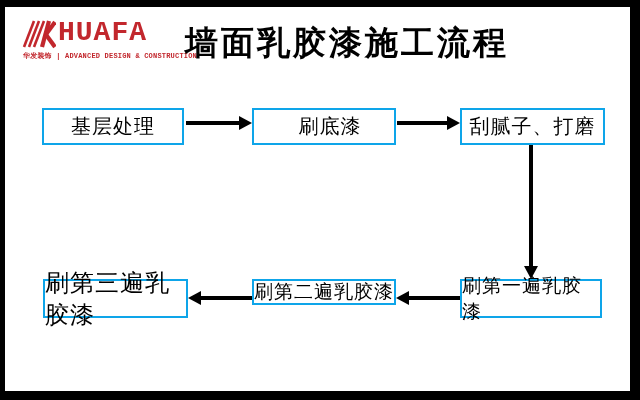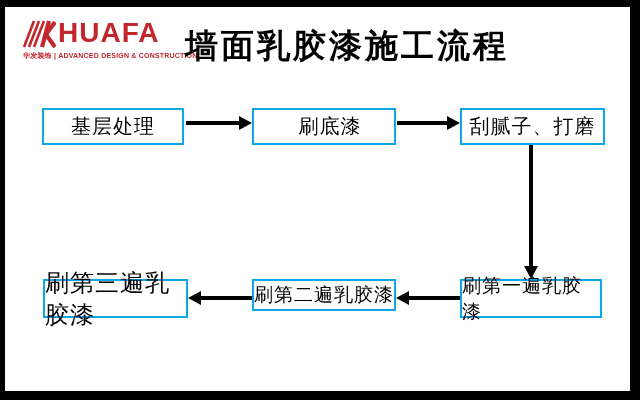--- a/index.html
+++ b/index.html
@@ -4,20 +4,21 @@
 <style>
   html, body { margin:0; padding:0; }
   #screen {
     position:relative; width:640px; height:400px;
     background:#000; overflow:hidden;
     font-family:"Liberation Sans", sans-serif;
   }
   #slide {
     position:absolute; left:5px; top:7px; width:625px; height:384px;
     background:#fff;
+    font-family:Liberation Mono, monospace;
   }
   
   .logo-group { position:absolute; left:17px; top:8px; width:160px; height:52px; }
   .logo-icon { position:absolute; left:0; top:3px; width:34px; height:32px; }
   .brand-text {
     position:absolute; left:36px; top:0; font-size:28px; font-weight:800;
     color:#C2272D; letter-spacing:1px; line-height:36px; white-space:nowrap;
   }
   .logo-tagline {
     position:absolute; left:1px; top:36px; font-size:7px; color:#C2272D;
@@ -31,21 +32,21 @@
   
   .box {
     position:absolute; border:2px solid #0ea5e9; background:#fff;
     display:flex; align-items:center; justify-content:center;
     font-size:20px; color:#000; letter-spacing:1px; box-sizing:border-box;
   }
   .b1 { left:37px;  top:101px; width:142px; height:37px; }
   .b2 { left:247px; top:101px; width:144px; height:37px;padding-left:12px; }
   .b3 { left:455px; top:101px; width:145px; height:37px; }
   .b6 { left:455px; top:272px; width:142px; height:39px; font-size:19px; }
-  .b5 { left:247px; top:272px; width:144px; height:32px; font-size:19px; }
+  .b5 { left:247px; top:272px; width:144px; height:26px; font-size:19px; }
   .b4 { left:38px;  top:272px; width:145px; height:39px; font-size:24px; }
   
   .h-line { position:absolute; height:4px; background:#000; }
   .v-line { position:absolute; width:4px;  background:#000; }
   .tri-right {
     position:absolute; width:0; height:0;
     border-top:7px solid transparent; border-bottom:7px solid transparent;
     border-left:13px solid #000;
   }
   .tri-left {

